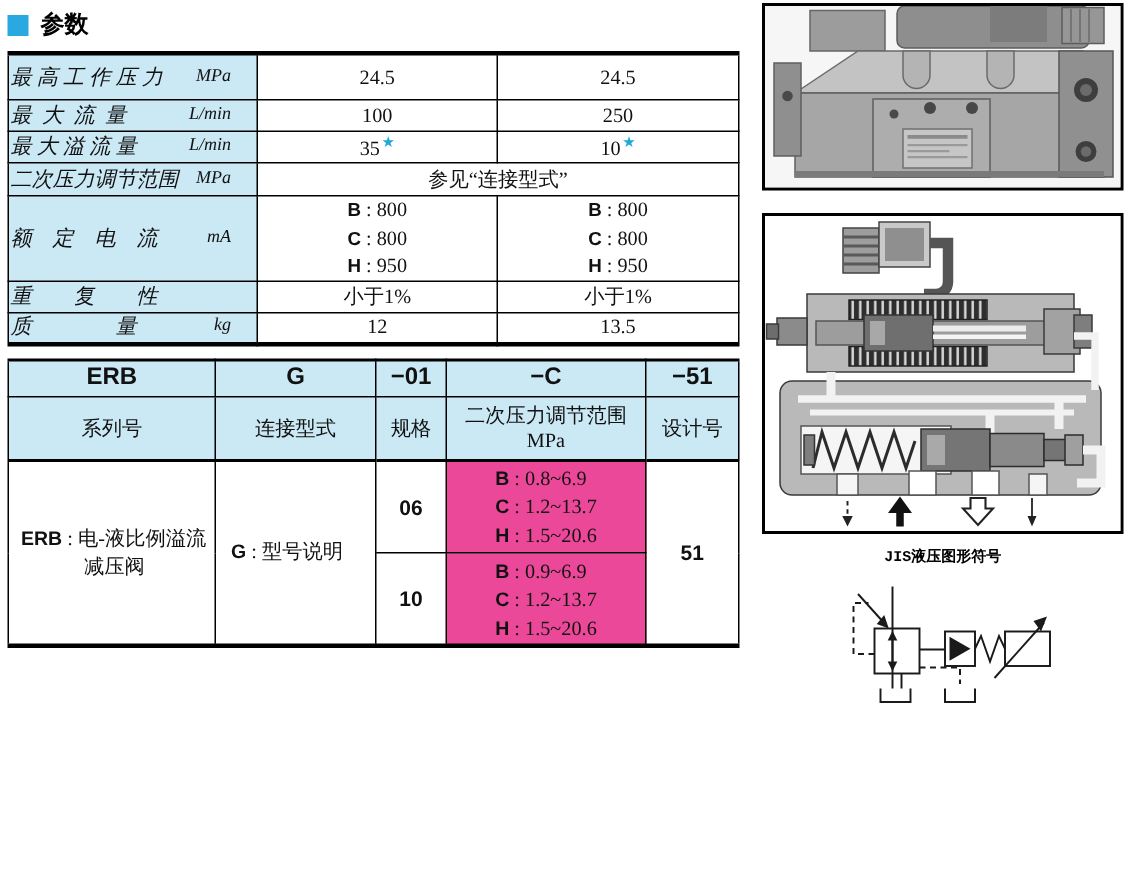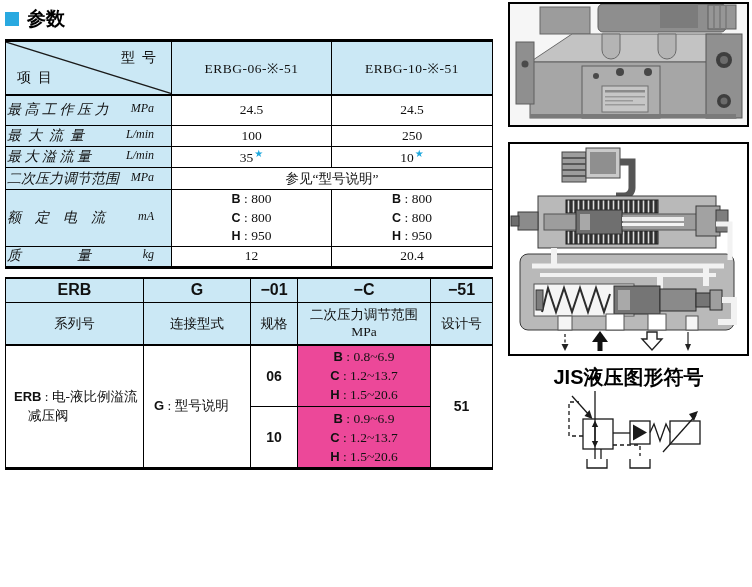--- a/index.html
+++ b/index.html
@@ -3,74 +3,74 @@
 <meta charset="utf-8">
 <style>
   html,body { margin:0; padding:0; background:#fff; }
   .page { position:relative; width:752px; height:587px; background:#ffffff; overflow:hidden;
           font-family:"Liberation Serif", serif; color:#111; }
 
   
   .left-col { position:absolute; left:5px; top:6px; width:489px; }
 
   .sec-title { display:flex; align-items:center; gap:8px;
-               font-family:"Liberation Sans", sans-serif; font-weight:700; font-size:19px; color:#000; }
+               font-family:"Liberation Sans", sans-serif; font-weight:700; font-size:16px; color:#000; }
   .sq { width:14px; height:14px; background:#29a9e0; flex:0 0 auto; }
 
   table { border-collapse:collapse; table-layout:fixed; }
 
   
   .t1 { width:487px; margin-top:7px;
         border-top:3px solid #000; border-bottom:3px solid #000;
         border-left:1.5px solid #000; border-right:1.5px solid #000; }
   .t1 td { border:1px solid #000; padding:0; vertical-align:middle; }
   .t1 tr.hdr td { border-bottom:2.5px solid #000; }
   .blue { background:#cbe8f5; }
   .colh { text-align:center; font-size:13.5px; letter-spacing:0.5px; }
   .corner { position:relative; }
   .corner svg { position:absolute; left:0; top:0; width:100%; height:100%; display:block; }
   .c-top { position:absolute; top:7px; right:15px; font-size:14px; }
   .c-bot { position:absolute; bottom:7px; left:11px; font-size:14px; }
   .labcell { font-size:14px; }
   .labflex { display:flex; justify-content:space-between; align-items:flex-start; padding:0 17px 0 1px;font-style:italic; }
   .unit { font-size:12px; flex:0 0 auto; margin-left:4px; }
   .t1 td.val { text-align:center; font-size:13.5px; background:#fff; }
-  .lines { display:inline-block; text-align:center; line-height:17.5px; font-size:13.5px; }
+  .lines { display:inline-block; text-align:left; line-height:17.5px; font-size:13.5px; }
   .k { font-family:"Liberation Sans", sans-serif; font-weight:700; font-size:12.5px; }
   .star { color:#1fa8dd; font-size:10px; vertical-align:5px; margin-left:1px; }
 
   .footnote { margin-top:8px; font-size:13px; color:#1a1a1a; }
   .fstar { color:#1fa8dd; margin-right:5px; font-size:13px; }
 
   .sec-title2 { margin-top:17px; }
 
   
   .t2 { width:487px; margin-top:8px;
         border-top:2px solid #000; border-bottom:3px solid #000;
         border-left:1.5px solid #000; border-right:1.5px solid #000; }
   .t2 td { border:1px solid #000; padding:0; vertical-align:middle; text-align:center; }
   .t2 tr.codes td { font-family:"Liberation Sans", sans-serif; font-weight:700; font-size:16px; }
   .t2 tr.labels td { font-size:13.5px; border-bottom:2.5px solid #000; line-height:17px; }
   .dashR { border-right:1px dashed #333 !important; }
   .seriescell { text-align:left !important; padding-left:8px !important; font-size:13.5px; line-height:19px; }
-  .indent { margin-left:14px; }
+  .indent { margin-left:42px; }
   .conncell { text-align:left !important; padding-left:10px !important; font-size:13.5px; }
   .sizecell, .designcell { font-family:"Liberation Sans", sans-serif; font-weight:700; font-size:14px; }
   .speccell { background:#ec4899; }
   .t2 .k { font-size:13px; }
   .t2 .lines { line-height:19px; }
 
   
   .photo-box { position:absolute; left:508px; top:2px; width:241px; height:125px;
                border:2px solid #000; box-sizing:border-box; background:#f6f6f6; }
   .section-box { position:absolute; left:508px; top:142px; width:241px; height:214px;
                  border:2px solid #000; box-sizing:border-box; background:#fff; }
   .photo-box svg, .section-box svg, .jis-symbol svg { display:block; width:100%; height:100%; }
   .jis-label { position:absolute; left:508px; top:364px; width:241px; text-align:center;
-               font-family:Liberation Sans, sans-serif; font-weight:700; font-size:20px; color:#000; }
+               font-family:Liberation Mono, monospace; font-weight:700; font-size:10px; color:#000; }
   .jis-symbol { position:absolute; left:545px; top:388px; width:205px; height:97px; }
 </style>
 </head>
 <body>
 
 <div class="page">
 
   <div class="left-col">
 
     <div class="sec-title">
@@ -78,31 +78,20 @@
       <span>参数</span>
     </div>
 
     <table class="t1">
       <colgroup>
           <col style="width:166px">
           <col style="width:160px">
           <col style="width:161px">
         </colgroup>
       <tbody>
-          <tr class="hdr" style="height:54px">
-        <td class="blue corner">
-          <svg viewBox="0 0 166 54" preserveAspectRatio="none">
-            <line x1="0" y1="0" x2="166" y2="54" stroke="#1a1a1a" stroke-width="1.3"></line>
-          </svg>
-          <span class="c-top">型 号</span>
-          <span class="c-bot">项 目</span>
-        </td>
-        <td class="blue colh">ERBG-06-※-51</td>
-        <td class="blue colh">ERBG-10-※-51</td>
-      </tr>
       <tr style="height:31px">
         <td class="blue labcell">
           <div class="labflex">
                 <span>最 高 工 作 压 力</span>
                 <span class="unit">MPa</span>
               </div>
         </td>
         <td class="val">24.5</td>
         <td class="val">24.5</td>
       </tr>
@@ -126,21 +115,21 @@
         <td class="val"><span>35</span><span class="star">★</span></td>
         <td class="val"><span>10</span><span class="star">★</span></td>
       </tr>
       <tr style="height:22px">
         <td class="blue labcell">
           <div class="labflex">
                 <span>二次压力调节范围</span>
                 <span class="unit">MPa</span>
               </div>
         </td>
-        <td class="val" colspan="2">参见“型号说明”</td>
+        <td class="val" colspan="2">参见“连接型式”</td>
       </tr>
       <tr style="height:53px">
         <td class="blue labcell">
           <div class="labflex">
                 <span>额 定 电 流</span>
                 <span class="unit">mA</span>
               </div>
         </td>
         <td class="val">
           <div class="lines">
@@ -153,26 +142,36 @@
           <div class="lines">
             <div><span class="k">B</span><span> : 800</span></div>
             <div><span class="k">C</span><span> : 800</span></div>
             <div><span class="k">H</span><span> : 950</span></div>
           </div>
         </td>
       </tr>
       <tr style="height:21px">
         <td class="blue labcell">
           <div class="labflex">
+                <span>重  复  性</span>
+                <span class="unit"></span>
+              </div>
+        </td>
+        <td class="val">小于1%</td>
+        <td class="val">小于1%</td>
+      </tr>
+      <tr style="height:21px">
+        <td class="blue labcell">
+          <div class="labflex">
                 <span>质    量</span>
                 <span class="unit">kg</span>
               </div>
         </td>
         <td class="val">12</td>
-        <td class="val">20.4</td>
+        <td class="val">13.5</td>
       </tr>
     </tbody>
       </table>
 
 
 
     <table class="t2">
       <colgroup>
           <col style="width:138px">
           <col style="width:107px">

